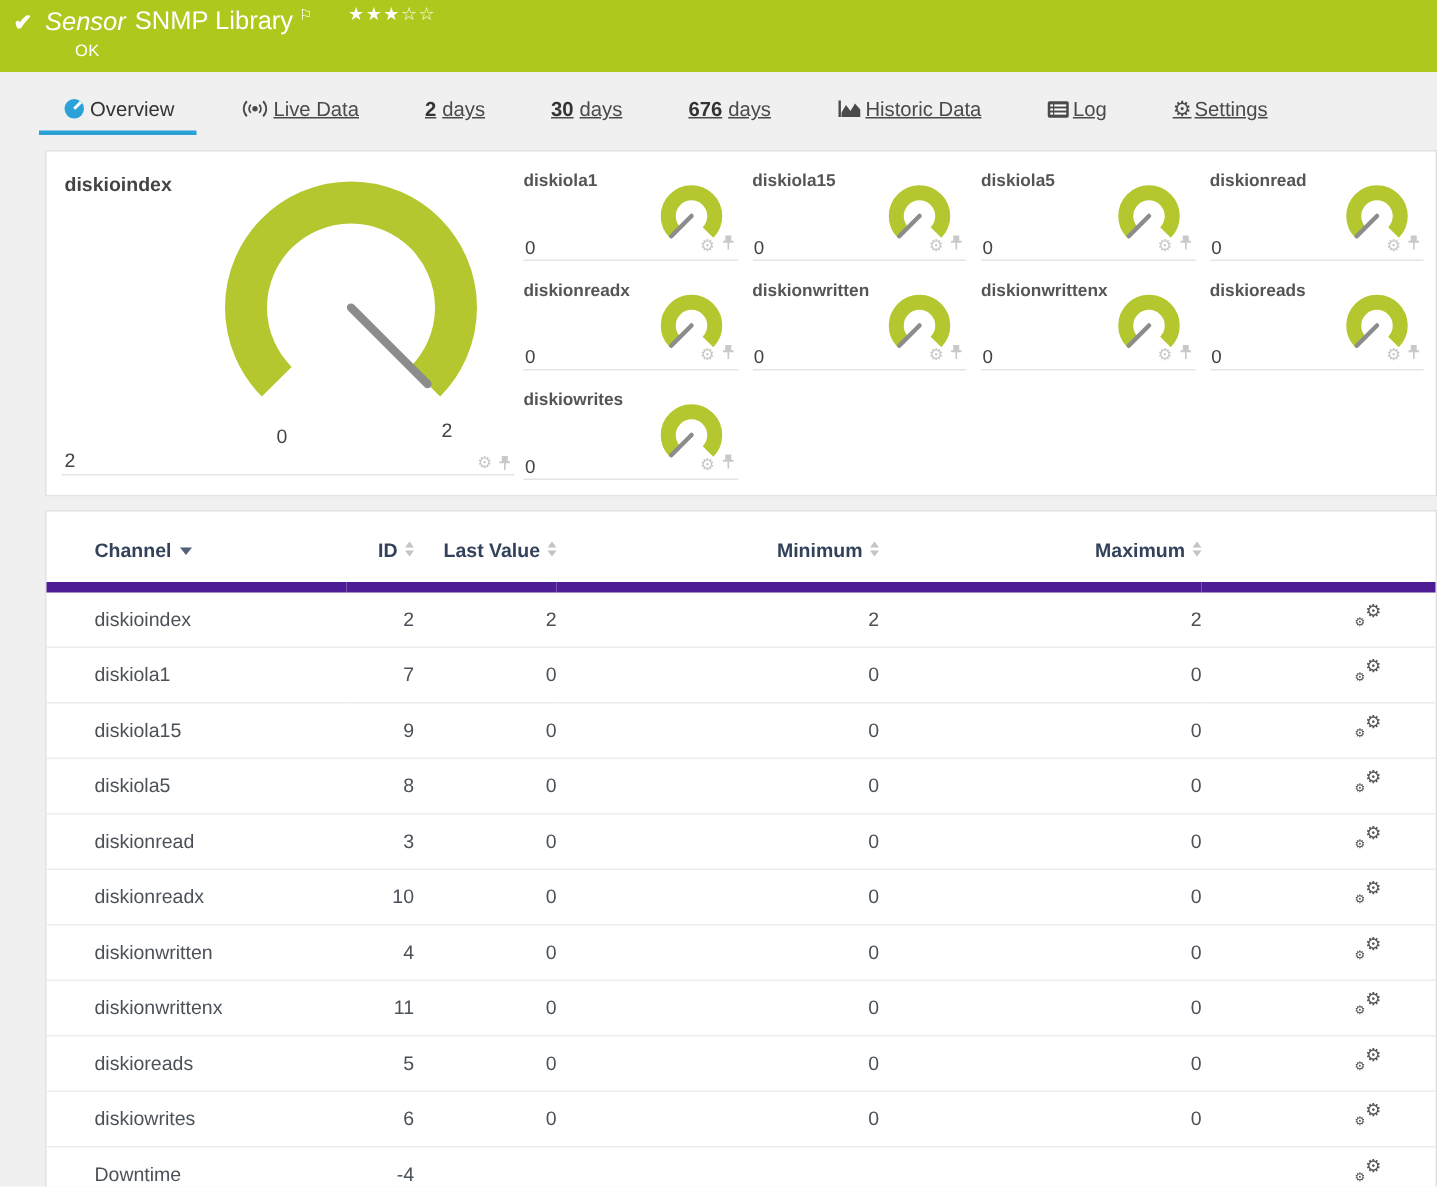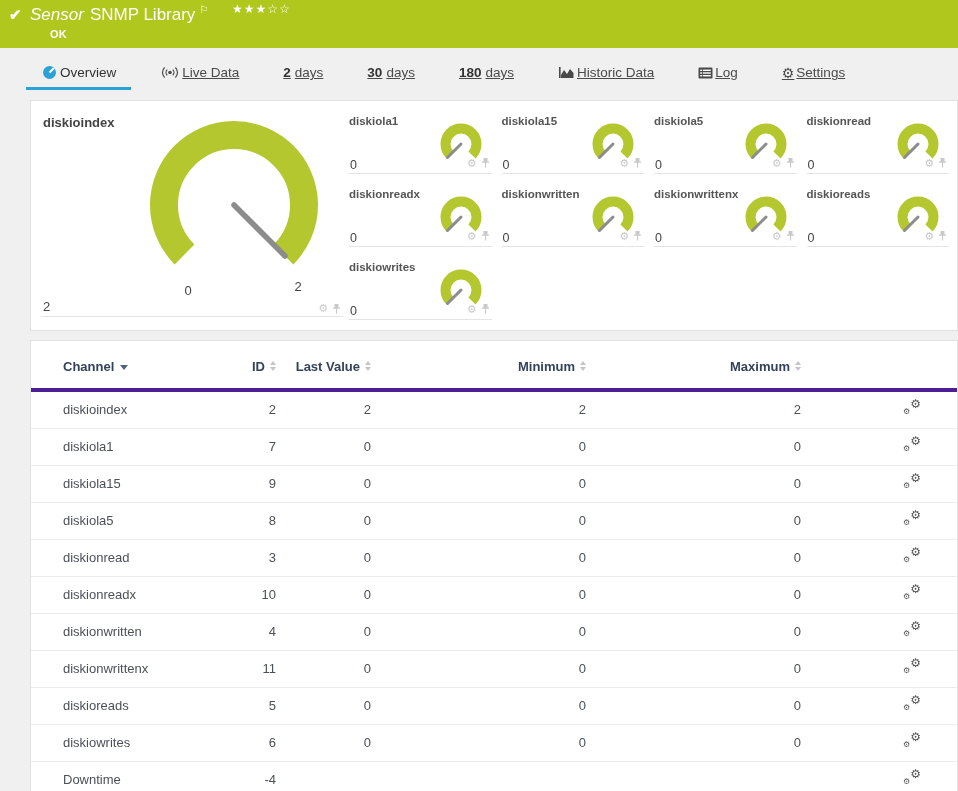--- a/index.html
+++ b/index.html
@@ -13,21 +13,21 @@
   
   .topbar {
     height:48px; background:var(--green,#b0c81e);
     color:#fff; position:relative; width:100%;
   }
   .topbar .check { position:absolute; left:9px; top:6px; font-size:15px; font-weight:bold; }
   .titlewrap { position:absolute; left:30px; top:4px; font-size:17px; white-space:nowrap; }
   .titlewrap .kind { font-style:italic; margin-right:6px; }
   .flag { font-size:10px; vertical-align:super; margin-left:4px; }
   .stars { position:absolute; left:232px; top:2px; font-size:12px; letter-spacing:1px; font-family:"DejaVu Sans",sans-serif; }
-  .status-ok { position:absolute; left:50px; top:28px; font-size:11px; font-weight:bold; letter-spacing:.3px; }
+  .status-ok { position:absolute; left:50px; top:28px; font-size:11px; font-weight:normal; letter-spacing:.3px; }
 
   
   .tabbar {
     height:49px; display:flex; align-items:stretch;
     padding-left:26px; background:#f0f0f0;
   }
   .tab {
     display:flex; align-items:center; gap:2px;
     padding:0 15px; font-size:13.5px; color:#4a4a4a;
     position:relative; cursor:pointer; white-space:nowrap;
@@ -72,21 +72,21 @@
   col.c-min{width:215px;} col.c-max{width:215px;} col.c-act{width:auto;}
   th {
     font-size:13px; font-weight:bold; color:#33425b;
     text-align:right; vertical-align:top; padding:16px 0 14px;
   }
   th.h-channel { text-align:left; padding-left:32px; }
   td {
     font-size:13px; color:#4b5158; text-align:right;
     padding:8px 0 9px; border-top:1px solid #ececec;
   }
-  tr.hdr th { border-bottom:4px solid #4c1d95; }
+  tr.hdr th { border-bottom:7px solid #4c1d95; }
   tbody tr:first-child td { border-top:none; }
   tbody tr:last-child td { border-bottom:1px solid #ececec; }
   td.t-channel { text-align:left; padding-left:32px; }
   td.t-act, th.h-act { text-align:left; padding-left:102px; }
   .sort { display:inline-block; vertical-align:middle; margin-left:5px; margin-top:-3px; }
   .sort i { display:block; width:0; height:0; border-left:3.5px solid transparent; border-right:3.5px solid transparent; }
   .sort .up { border-bottom:4px solid #c4c4c4; margin-bottom:2px; }
   .sort .down { border-top:4px solid #c4c4c4; }
   .caret { display:inline-block; margin-left:6px; border-left:4px solid transparent; border-right:4px solid transparent; border-top:5px solid #51617a; vertical-align:middle; }
   .gears { position:relative; display:inline-block; width:18px; height:16px; cursor:pointer; }
@@ -130,21 +130,21 @@
     </div>
     <div class="tab">
       <span class="num">2</span>
       <span>days</span>
     </div>
     <div class="tab">
       <span class="num">30</span>
       <span>days</span>
     </div>
     <div class="tab">
-      <span class="num">180</span>
+      <span class="num">676</span>
       <span>days</span>
     </div>
     <div class="tab">
       <span class="ticon">
         <svg width="17" height="13" viewBox="0 0 17 13">
           <rect x="1" y="1" width="1.6" height="11" fill="#4a4a4a"></rect>
           <path d="M3 12 L3 9 L6 4 L9 8 L12 3 L15.5 7 L15.5 12 Z" fill="#4a4a4a"></path>
         </svg>
       </span>
       <span>Historic Data</span>

